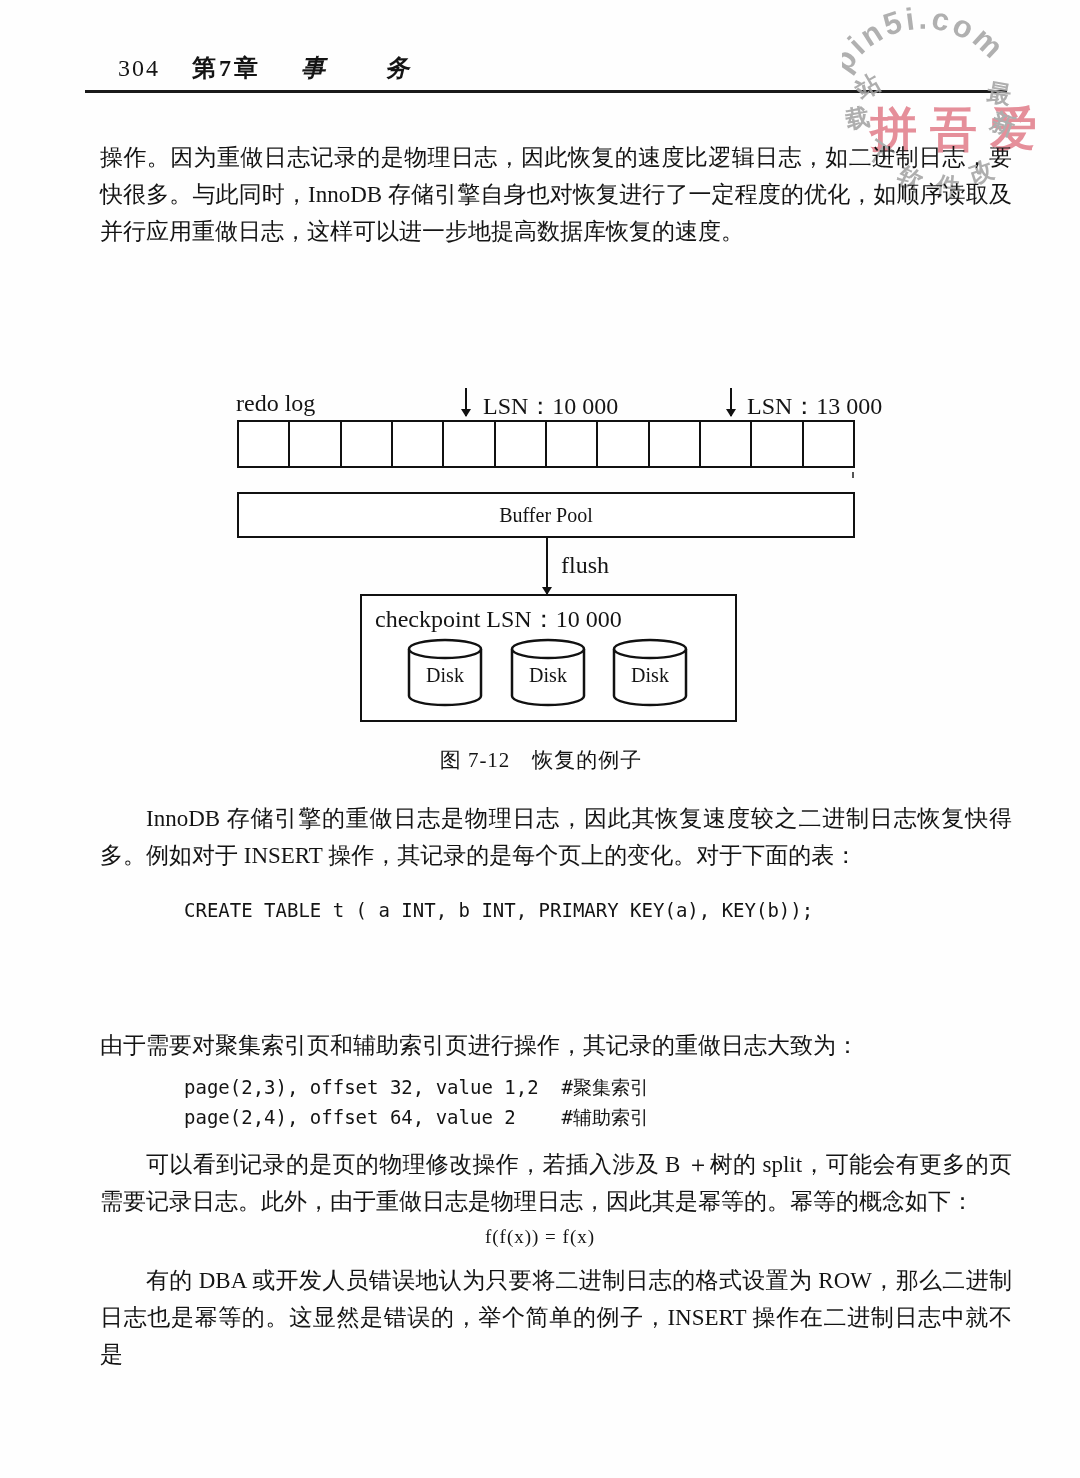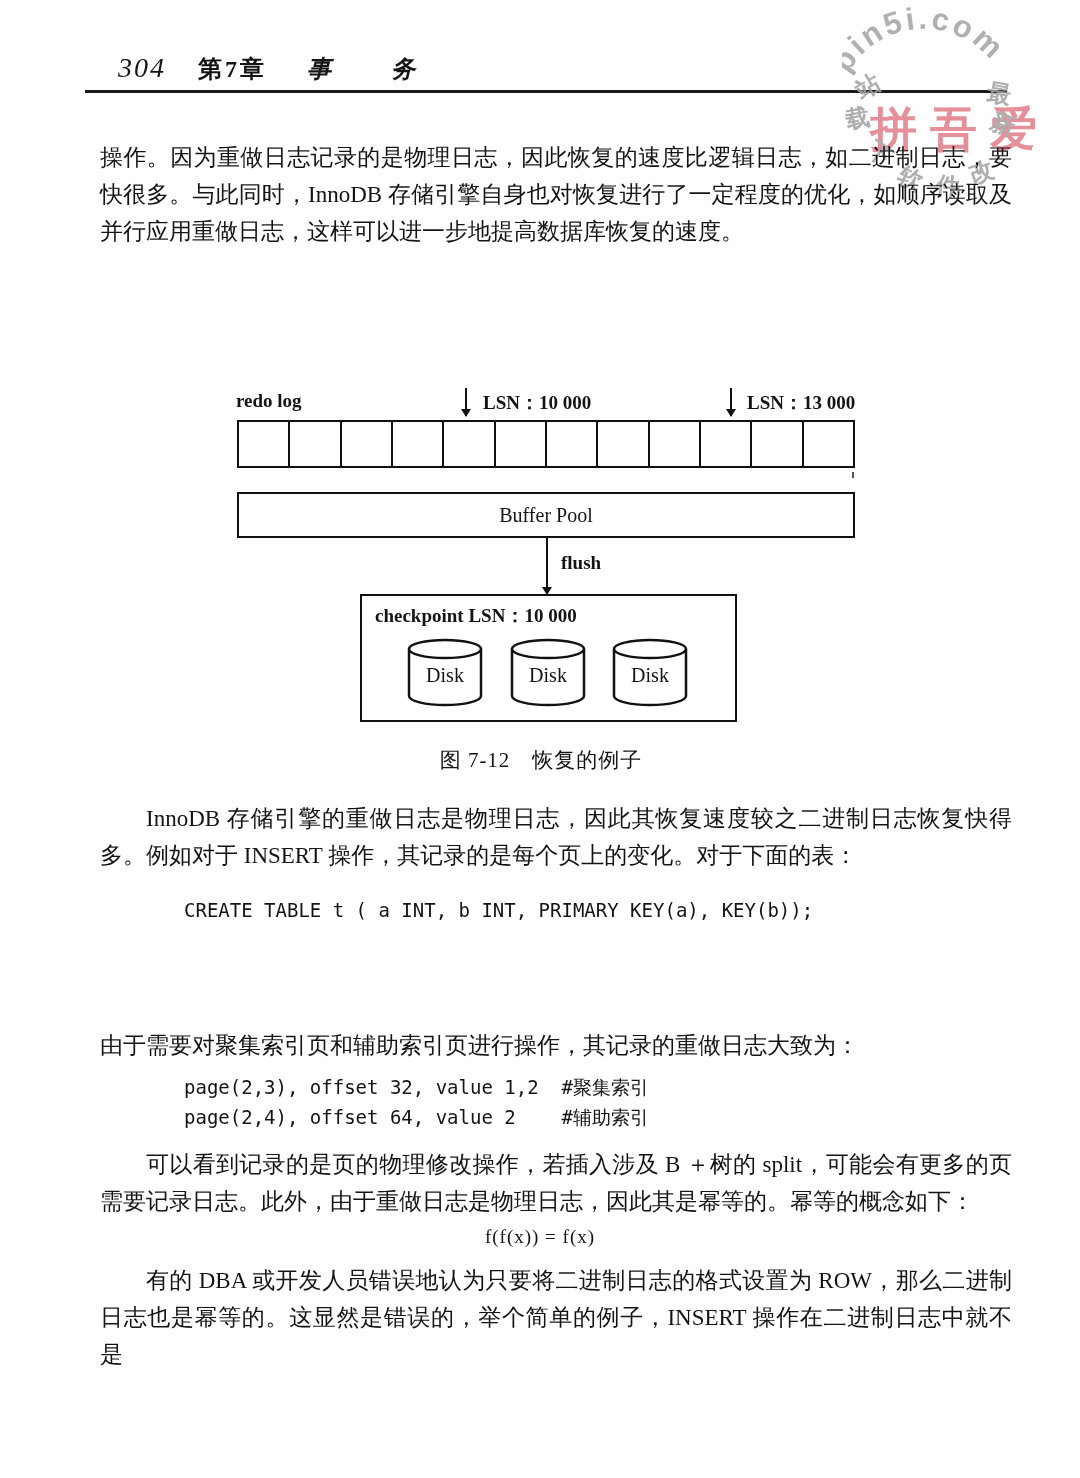--- a/index.html
+++ b/index.html
@@ -4,38 +4,38 @@
 <style>
   * { margin:0; padding:0; box-sizing:border-box; }
   html,body { background:#e9e9e9; }
   .page {
     position:relative; width:1080px; height:1478px; margin:0 auto;
     background:#fefefe; color:#141414; overflow:hidden;
     font-family:"Liberation Serif", serif;
   }
   
   .header { position:absolute; left:118px; top:52px; font-size:24px; white-space:nowrap; }
-  .header .pnum { font-style:italic; font-size:28px; letter-spacing:2px; }
+  .header .pnum { font-size:24px; letter-spacing:2px; }
   .header .chap { margin-left:26px; font-weight:bold; letter-spacing:3px; }
   .header .ctitle { margin-left:34px; font-weight:bold; font-style:italic; letter-spacing:4px; }
   .hrule { position:absolute; left:85px; top:90px; width:922px; height:3px; background:#1a1a1a; }
   
   .wm { position:absolute; left:842px; top:2px; width:240px; height:225px; opacity:.88; pointer-events:none; }
   
   .para {
     position:absolute; left:100px; width:912px;
     font-size:23px; line-height:37px; text-align:justify;
   }
   .indent { text-indent:2em; }
   .mono {
     position:absolute; left:145px; white-space:pre;
     font-family:"DejaVu Sans Mono", monospace; font-size:19px; line-height:30px;margin-left:39px;
   }
   
-  .figtext { position:absolute; font-size:19px; white-space:nowrap;font-weight:bold; }
+  .figtext { position:absolute; font-size:24px; white-space:nowrap; }
   .box { position:absolute; border:2px solid #111; background:#fff; }
   .strip { display:flex; }
   .strip .cell { flex:1 1 0; border-right:2px solid #111; }
   .strip .cell:last-child { border-right:none; }
   .bp { text-align:center; font-size:20px; }
   .varrow { position:absolute; width:2px; background:#111; }
   .varrow::after {
     content:""; position:absolute; bottom:-1px; left:-4px;
     border:5px solid transparent; border-top:8px solid #111; border-bottom:none;
   }

